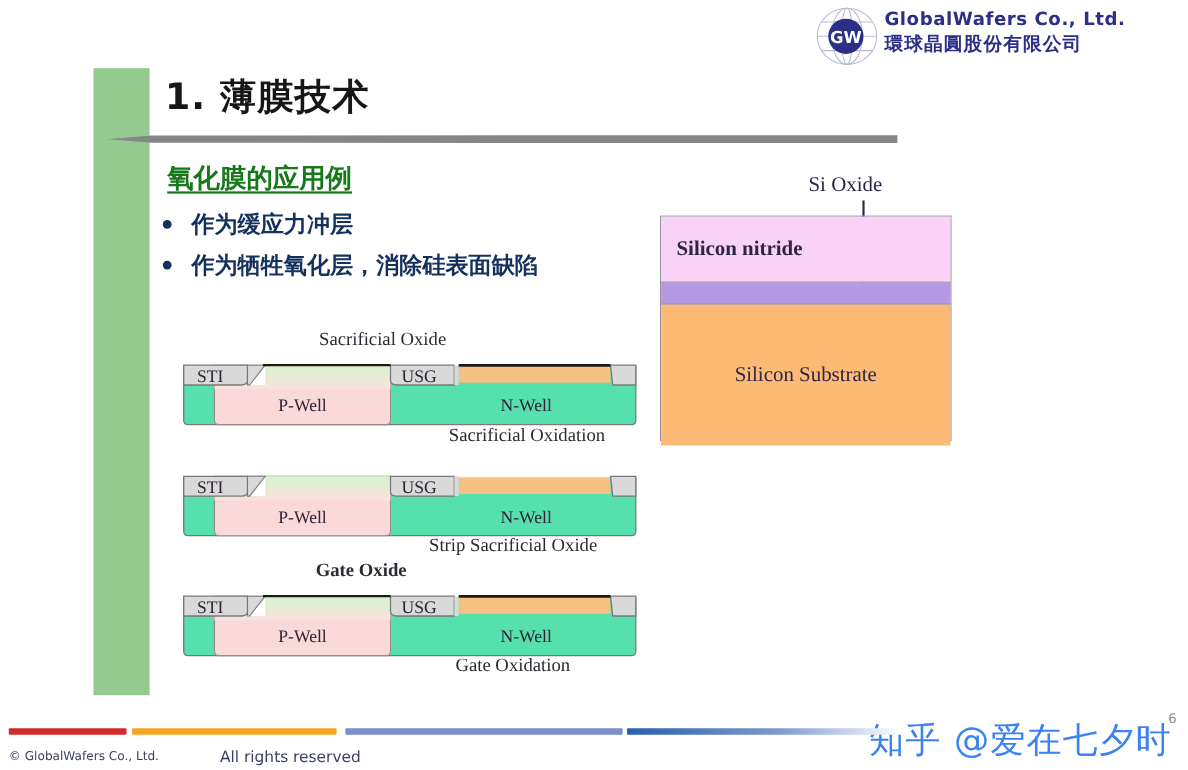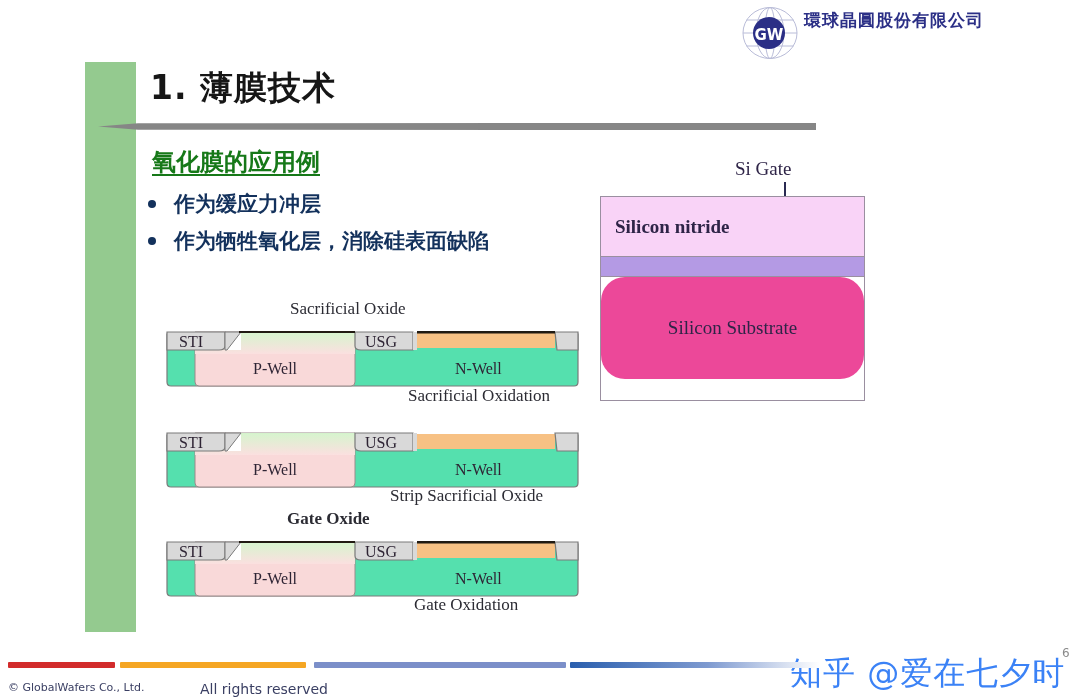--- a/index.html
+++ b/index.html
@@ -33,21 +33,21 @@
   .bullets{position:absolute;left:148px;top:190px;}
   .bullet{display:flex;align-items:center;margin-bottom:9px;}
   .bullet .dot{width:8px;height:8px;border-radius:50%;background:#13315c;margin-right:18px;flex:0 0 auto;}
   .bullet .btxt{font-family:"DejaVu Sans",sans-serif;font-weight:bold;font-size:21px;color:#13315c;white-space:nowrap;}
 
   
   .rstack{position:absolute;left:600px;top:196px;width:265px;height:205px;border:1.3px solid #9a8fa0;box-sizing:border-box;}
   .rlayer{position:absolute;left:0;width:100%;box-sizing:border-box;display:flex;align-items:center;}
   .l-nitride{top:0;height:60px;background:#f9d3f7;border-bottom:1.3px solid #9a8fa0;}
   .l-oxide{top:60px;height:20px;background:#b49ae4;border-bottom:1.3px solid #9a8fa0;}
-  .l-sub{top:80px;height:102px;background:#ec4899;justify-content:center;border-radius:24px;}
+  .l-sub{top:80px;height:128px;background:#fdba74;justify-content:center;}
   .l-nitride span{font-size:19px;color:#2e2447;padding-left:14px;font-weight:bold;}
   .l-sub span{font-size:19px;color:#2e2447;}
   .si-oxide-label{position:absolute;left:735px;top:158px;font-size:19px;color:#2e2447;white-space:nowrap;}
   .arrow-svg{position:absolute;left:770px;top:182px;width:30px;height:82px;}
 
   
   .xsec{position:absolute;width:415px;height:66px;}
   .xsec svg{display:block;}
   .cap-top{position:absolute;font-size:17px;color:#2b2b33;white-space:nowrap;margin-left:32px;}
   .cap-bot{position:absolute;font-size:17px;color:#2b2b33;white-space:nowrap;}
@@ -77,20 +77,21 @@
       <ellipse cx="28" cy="27" rx="27" ry="25.5" fill="none" stroke="#b9bcd8" stroke-width="1"></ellipse>
       <ellipse cx="28" cy="27" rx="14" ry="25.5" fill="none" stroke="#b9bcd8" stroke-width="1"></ellipse>
       <ellipse cx="28" cy="27" rx="5" ry="25.5" fill="none" stroke="#b9bcd8" stroke-width="1"></ellipse>
       <line x1="1" y1="27" x2="55" y2="27" stroke="#b9bcd8" stroke-width="1"></line>
       <line x1="4.5" y1="14" x2="51.5" y2="14" stroke="#b9bcd8" stroke-width="1"></line>
       <line x1="4.5" y1="40" x2="51.5" y2="40" stroke="#b9bcd8" stroke-width="1"></line>
       <circle cx="27" cy="27" r="16" fill="#2b2f86"></circle>
       <text x="27" y="33.5" text-anchor="middle" font-family="DejaVu Sans, sans-serif" font-size="15" font-weight="bold" fill="#ffffff">GW</text>
     </svg>
     <div class="logo-txt">
+      <div class="logo-en">GlobalWafers Co., Ltd.</div>
       <div class="logo-cn">環球晶圓股份有限公司</div>
     </div>
   </div>
 
   <div class="green-band"></div>
 
   <div class="title">1. 薄膜技术</div>
 
   <svg class="rule" viewBox="0 0 718 9" preserveAspectRatio="none">
     <path d="M0,4.5 L40,1.2 L718,0.9 L718,8.1 L40,7.8 Z" fill="#868686"></path>
@@ -102,21 +103,21 @@
     <div class="bullet">
       <span class="dot"></span>
       <span class="btxt">作为缓应力冲层</span>
     </div>
     <div class="bullet">
       <span class="dot"></span>
       <span class="btxt">作为牺牲氧化层，消除硅表面缺陷</span>
     </div>
   </div>
 
-  <div class="si-oxide-label">Si Gate</div>
+  <div class="si-oxide-label">Si Oxide</div>
   <svg class="arrow-svg" viewBox="0 0 30 82">
     <line x1="15" y1="0" x2="15" y2="70" stroke="#2a2a52" stroke-width="2"></line>
     <polygon points="15,80 9.5,66 20.5,66" fill="#2a2a52"></polygon>
   </svg>
 
   <div class="rstack">
     <div class="rlayer l-nitride">
       <span>Silicon nitride</span>
     </div>
     <div class="rlayer l-oxide">

